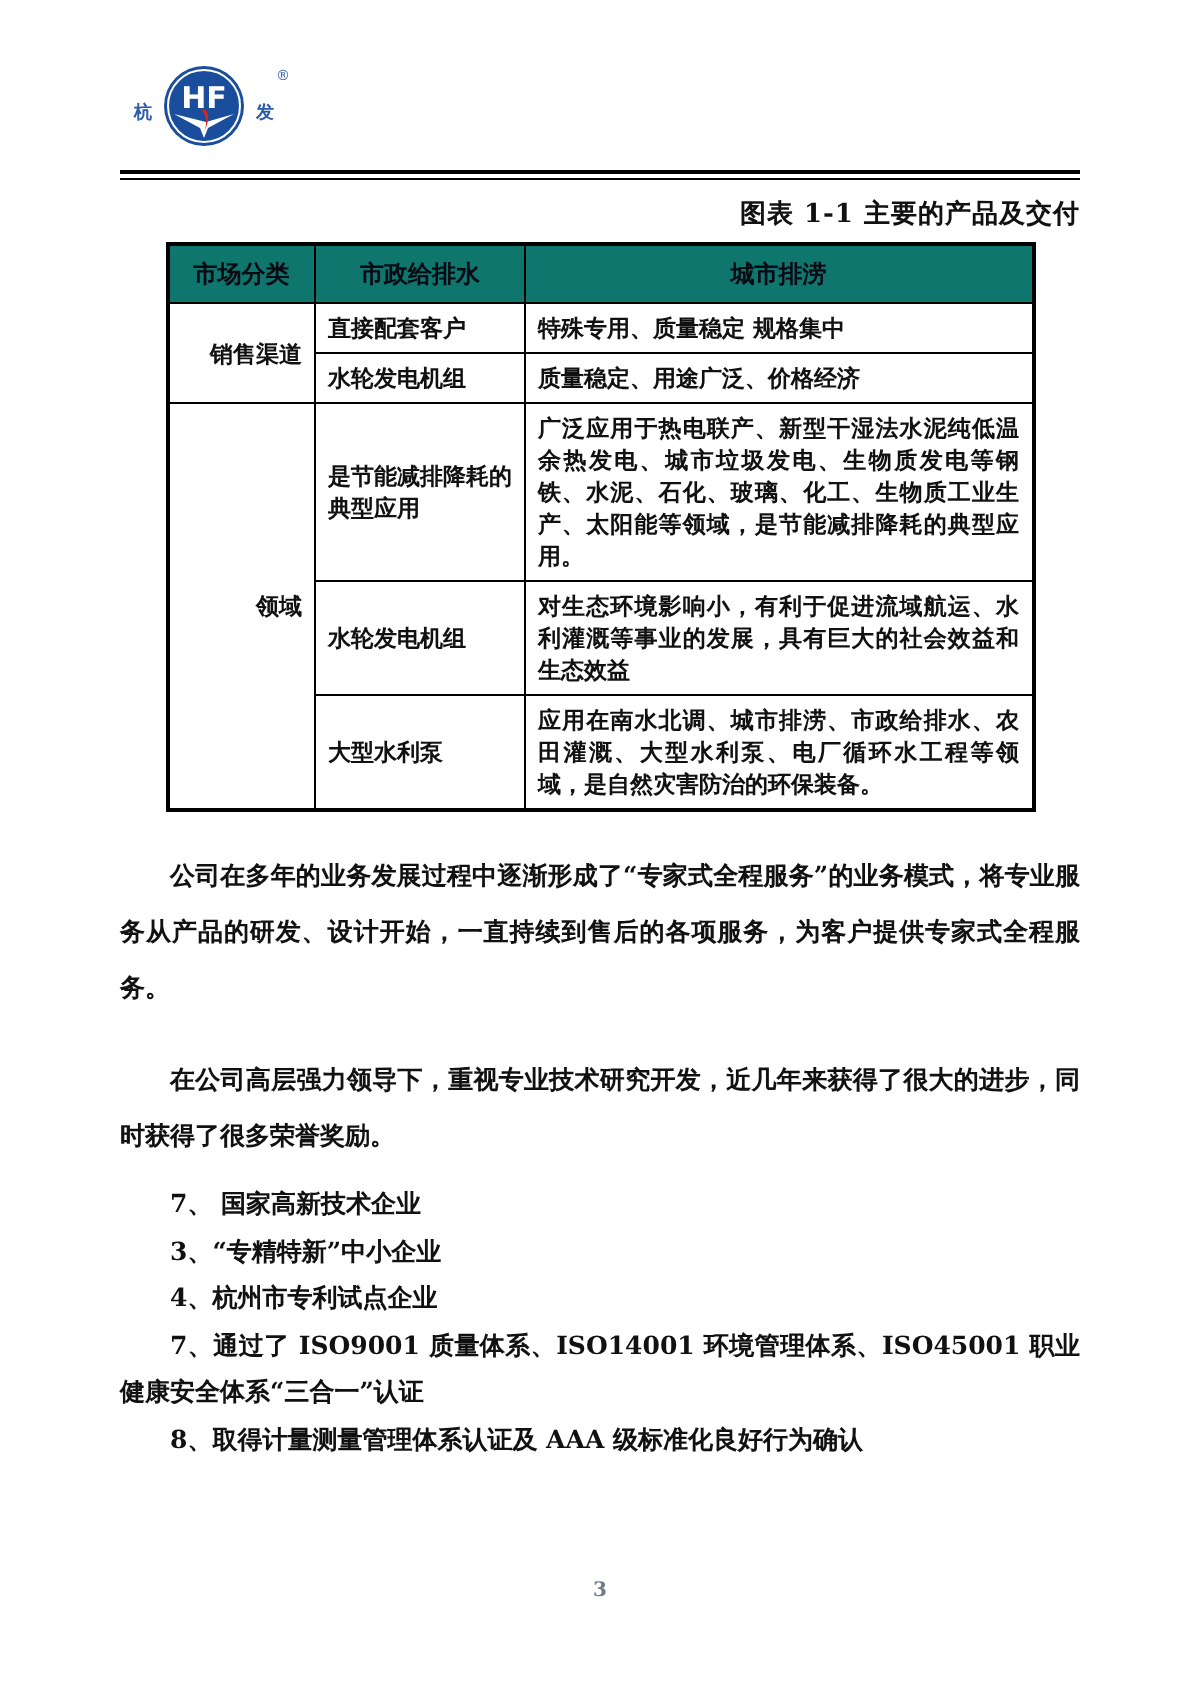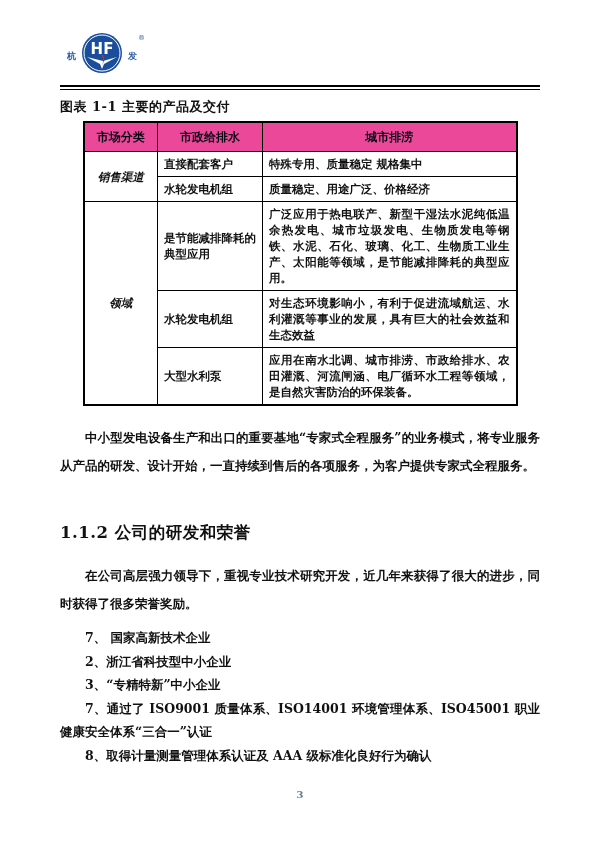--- a/index.html
+++ b/index.html
@@ -33,21 +33,21 @@
   }
   .hr-double {
     margin-top: 7px;
     height: 2px;
     border-top: 2px solid #000;
     border-bottom: 1.5px solid #000;
   }
 
   
   .table-caption {
-    text-align: left;
+    text-align: right;
     font-size: 13px;
     font-weight: 700;
     margin: 8px 0 5px 0;
     letter-spacing: 0.5px;
   }
   table.products {
     border-collapse: collapse;
     width: 433px;
     margin: 0 auto;
     table-layout: fixed;
@@ -56,27 +56,27 @@
     border: 2px solid #000;
   }
   table.products th, table.products td {
     border: 1px solid #000;
     padding: 4px 6px;
     font-weight: 700;
     vertical-align: middle;
     box-sizing: border-box;
   }
   table.products th {
-    background: #ec4899;
+    background: #0f766e;
     color: #0a0a14;
     text-align: center;
     padding: 6px 4px;
     font-size: 12px;
   }
-  td.cat { text-align: center; font-style: italic; }
+  td.cat { text-align: right; }
   td.feat { text-align: justify; }
   .col1 { width: 74px; }
   .col2 { width: 105px; }
   .col3 { width: 254px; }
 
   
   .para {
     margin: 18px 0 0 0;
     font-size: 12.5px;
     line-height: 28px;
@@ -162,35 +162,34 @@
         <td class="cat" rowspan="3">领域</td>
         <td>是节能减排降耗的典型应用</td>
         <td class="feat">广泛应用于热电联产、新型干湿法水泥纯低温余热发电、城市垃圾发电、生物质发电等钢铁、水泥、石化、玻璃、化工、生物质工业生产、太阳能等领域，是节能减排降耗的典型应用。</td>
       </tr>
       <tr>
         <td>水轮发电机组</td>
         <td class="feat">对生态环境影响小，有利于促进流域航运、水利灌溉等事业的发展，具有巨大的社会效益和生态效益</td>
       </tr>
       <tr>
         <td>大型水利泵</td>
-        <td class="feat">应用在南水北调、城市排涝、市政给排水、农田灌溉、河流闸涵、电厂循环水工程等领域，是自然灾害防治的环保装备。</td>
+        <td class="feat">应用在南水北调、城市排涝、市政给排水、农田灌溉、大型水利泵、电厂循环水工程等领域，是自然灾害防治的环保装备。</td>
       </tr>
     </tbody>
   </table>
 
-  <p class="para">中小型发电设备生产和出口的重要基地“专家式全程服务”的业务模式，将专业服务从产品的研发、设计开始，一直持续到售后的各项服务，为客户提供专家式全程服务。</p>
+  <p class="para">公司在多年的业务发展过程中逐渐形成了“专家式全程服务”的业务模式，将专业服务从产品的研发、设计开始，一直持续到售后的各项服务，为客户提供专家式全程服务。</p>
 
-  <h2 class="section-heading">1.1.2 公司的研发和荣誉</h2>
 
   <p class="para">在公司高层强力领导下，重视专业技术研究开发，近几年来获得了很大的进步，同时获得了很多荣誉奖励。</p>
 
   <div class="honors">
     <div class="honor-item">7、 国家高新技术企业</div>
-    <div class="honor-item">2、浙江省科技型中小企业</div>
     <div class="honor-item">3、“专精特新”中小企业</div>
+    <div class="honor-item">4、杭州市专利试点企业</div>
     <div class="honor-item">7、通过了 ISO9001 质量体系、ISO14001 环境管理体系、ISO45001 职业健康安全体系“三合一”认证</div>
     <div class="honor-item">8、取得计量测量管理体系认证及 AAA 级标准化良好行为确认</div>
 
   </div>
 
   <div class="footer">
     <span class="page-number">3</span>
   </div>
 
 </div>

